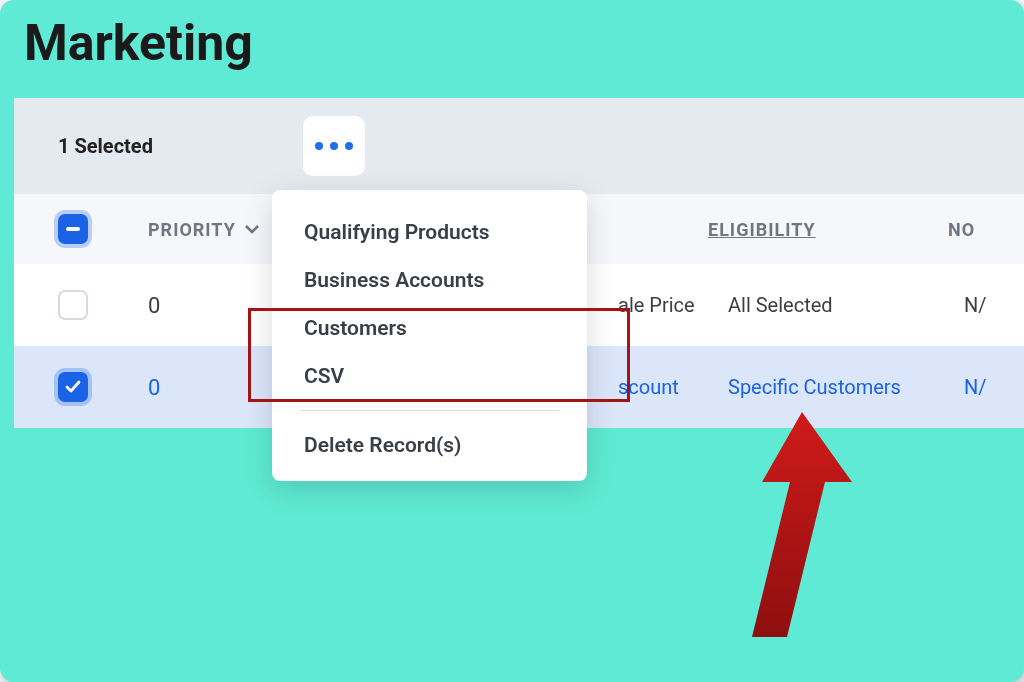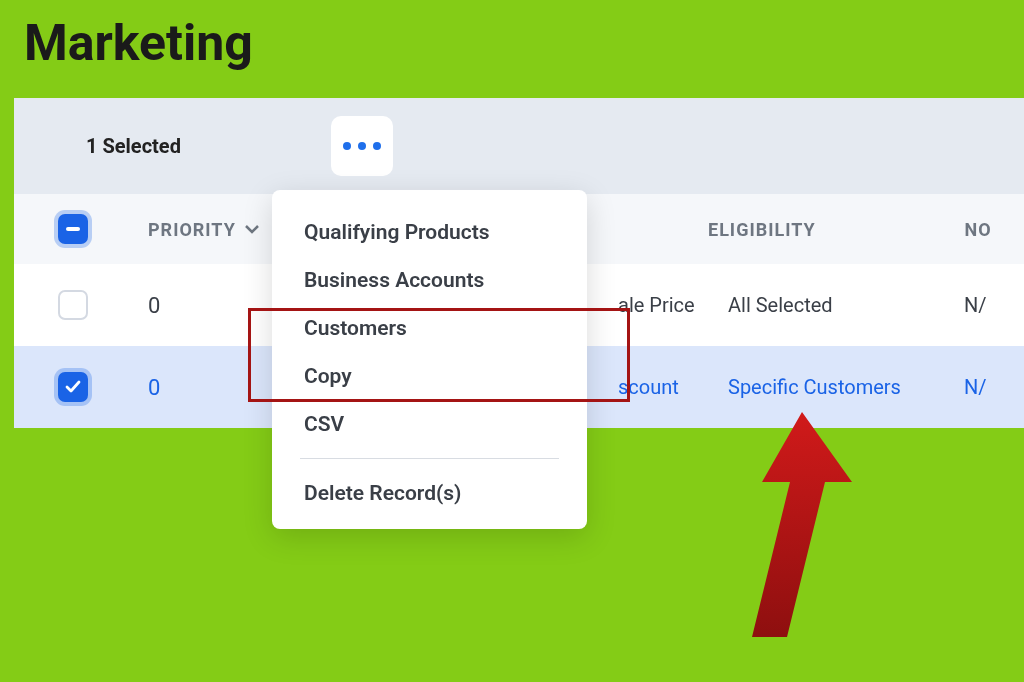--- a/index.html
+++ b/index.html
@@ -5,41 +5,42 @@
 * { margin: 0; padding: 0; box-sizing: border-box; }
 body {
   font-family: -apple-system, BlinkMacSystemFont, "Segoe UI", Roboto, Helvetica, Arial, sans-serif;
   background: #f5f7fa;
   width: 1024px;
   height: 682px;
   overflow: hidden;
   position: relative;
 }
 .page {
-  background: #84cc16;
+  background: #5eead4;
   padding: 0;
   position: relative;
   width: 1024px;
   height: 682px;
   box-shadow: 2px 4px 12px rgba(0,0,0,0.25);
+  border-radius: 14px;
 }
 .page-inner {
   padding: 0 0 0 14px;
 }
 .page-title {
   font-size: 50px;
   font-weight: 700;
   color: #1a1a1a;
   padding: 14px 10px 26px 10px;
 }
 .toolbar {
   background: #e5eaf1;
   display: flex;
   align-items: center;
-  padding: 18px 30px 18px 72px;
+  padding: 18px 30px 18px 44px;
   margin-right: 0;
 }
 .selected-label {
   font-size: 20px;
   font-weight: 700;
   color: #222;
   margin-right: 150px;
 }
 .more-btn {
   width: 62px;
@@ -110,24 +111,24 @@
 }
 .col-priority {
   flex: 0 0 560px;
   display: flex;
   align-items: center;
   gap: 8px;
 }
 .chevron-down { width: 16px; height: 16px; }
 .col-eligibility {
   flex: 0 0 240px;
+  text-decoration: underline;
 }
 .col-no {
   flex: 0 0 60px;
-  text-align: center;
 }
 .data-row {
   display: flex;
   align-items: center;
   padding: 26px 0 26px 44px;
   font-size: 20px;
 }
 .row-white { background: #fff; }
 .row-selected { background: #dbe6fb; }
 .val-priority { flex: 0 0 470px; font-size: 22px; }
@@ -229,21 +230,20 @@
         <div class="val-eligibility">Specific Customers</div>
         <div class="val-no">N/</div>
       </div>
     </div>
   </div>
 
   <div class="dropdown">
     <div class="dropdown-item">Qualifying Products</div>
     <div class="dropdown-item">Business Accounts</div>
     <div class="dropdown-item">Customers</div>
-    <div class="dropdown-item">Copy</div>
     <div class="dropdown-item">CSV</div>
     <div class="dropdown-divider"></div>
     <div class="dropdown-item">Delete Record(s)</div>
   </div>
 
   <div class="highlight-box"></div>
 
   <svg class="arrow-svg" viewBox="0 0 200 240">
     <defs>
       <linearGradient id="redgrad" x1="0" y1="0" x2="0" y2="1">

